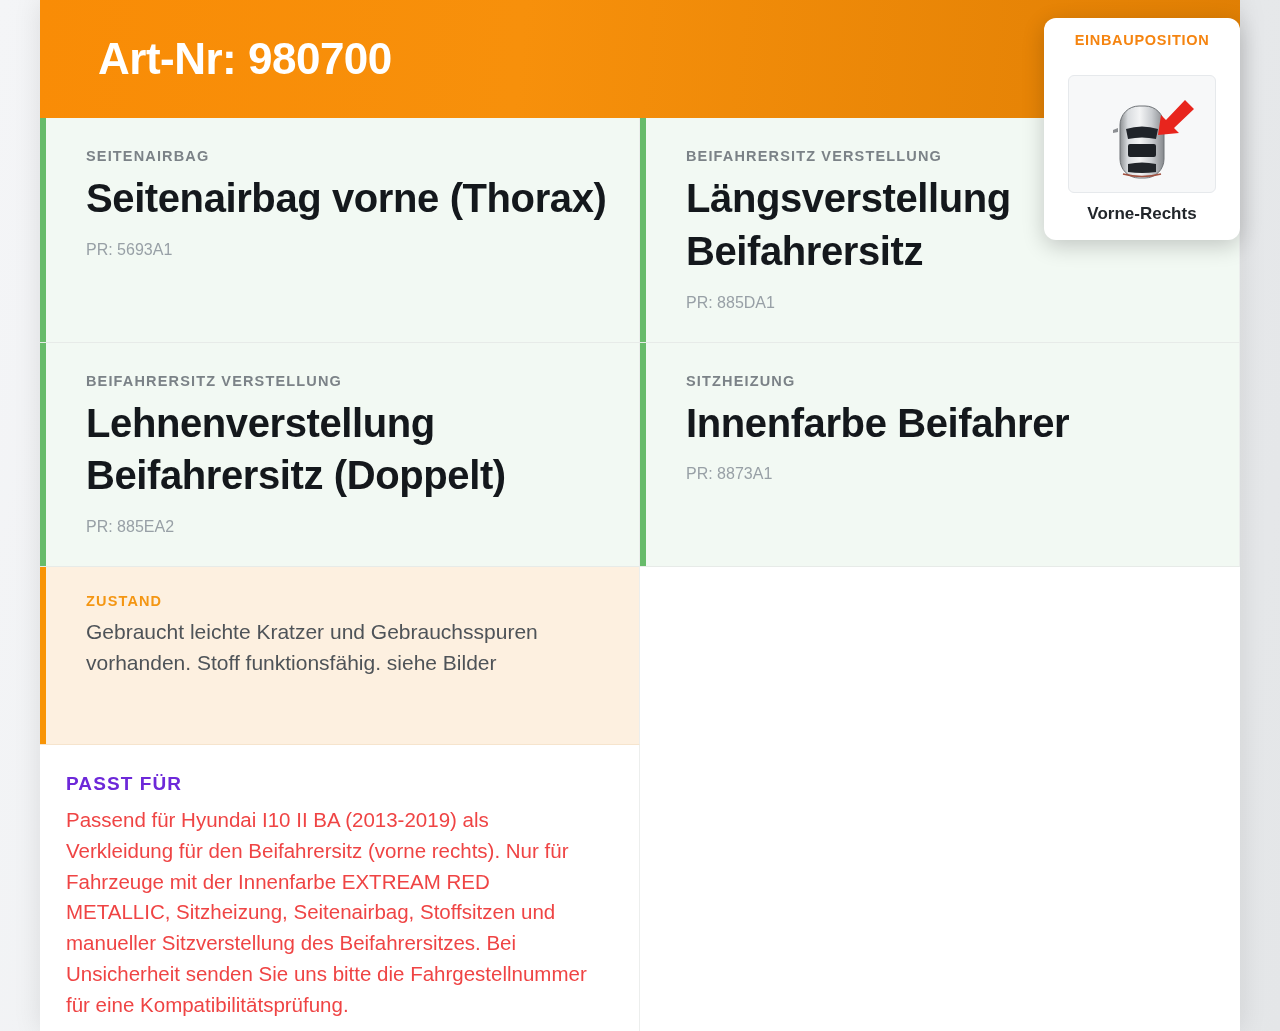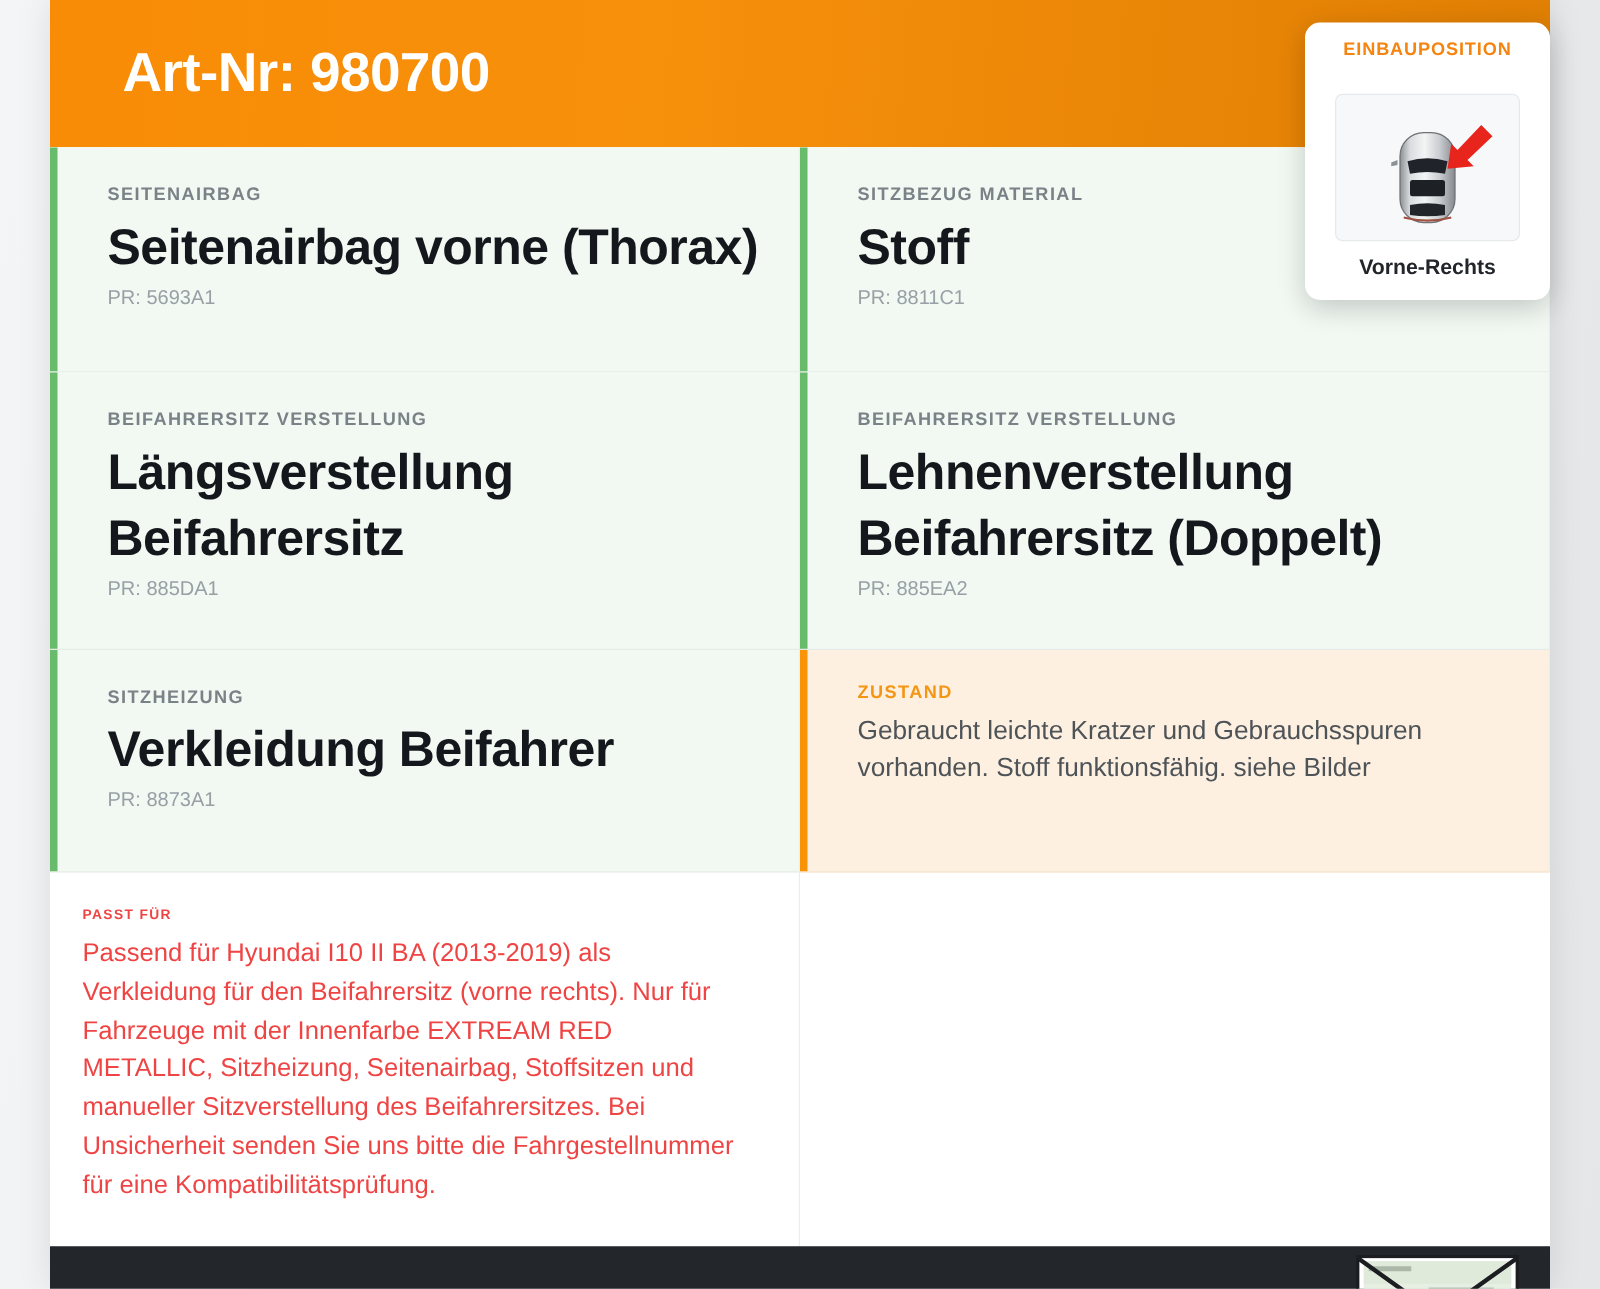--- a/index.html
+++ b/index.html
@@ -63,37 +63,37 @@
   .cell-label {
     font-size:14.5px; font-weight:bold; letter-spacing:1.15px;
     color:#7b8287; text-transform:uppercase; margin-bottom:8px;
   }
   .cell.orange .cell-label { color:#f49613; }
   .cell-value {
     font-size:40px; font-weight:bold; color:#14181c;
     line-height:1.32; letter-spacing:-.4px;
   }
   .cell-pr {
-    font-size:16px; color:#98a0a6; margin-top:5px;
+    font-size:16px; color:#98a0a6; margin-top:16px;
   }
   .cell.orange .cell-value {
     font-size:21px; font-weight:normal; color:#4e5358; line-height:1.45;
     letter-spacing:0;
   }
 
   
   .fitment {
     padding:28px 40px 34px 26px;
     border-right:1px solid #eceeed;
     width:600px;
     background:#ffffff;
   }
   .fitment-label {
-    font-size:11px; font-weight:bold; letter-spacing:1.1px;
-    color:#ef4444; text-transform:uppercase; margin-bottom:10px;
+    font-size:19px; font-weight:bold; letter-spacing:1.1px;
+    color:#6d28d9; text-transform:uppercase; margin-bottom:10px;
   }
   .fitment-text {
     font-size:20.5px; color:#ef4444; line-height:1.50;
   }
 
   .body-area { flex:1 1 auto; display:flex; flex-direction:column; background:#ffffff; }
 
   
   .footer {
     flex:0 0 88px; height:88px;
@@ -140,41 +140,36 @@
     <div class="body-area">
 
       <div class="grid">
 
         <div class="cell green r1">
           <div class="cell-label">SEITENAIRBAG</div>
           <div class="cell-value">Seitenairbag vorne (Thorax)</div>
           <div class="cell-pr">PR: 5693A1</div>
         </div>
 
-        <div class="cell green r1">
-          <div class="cell-label">SITZBEZUG MATERIAL</div>
-          <div class="cell-value">Stoff</div>
-          <div class="cell-pr">PR: 8811C1</div>
-        </div>
 
         <div class="cell green r2">
           <div class="cell-label">BEIFAHRERSITZ VERSTELLUNG</div>
           <div class="cell-value">Längsverstellung Beifahrersitz</div>
           <div class="cell-pr">PR: 885DA1</div>
         </div>
 
         <div class="cell green r2">
           <div class="cell-label">BEIFAHRERSITZ VERSTELLUNG</div>
           <div class="cell-value">Lehnenverstellung Beifahrersitz (Doppelt)</div>
           <div class="cell-pr">PR: 885EA2</div>
         </div>
 
         <div class="cell green r3-left">
           <div class="cell-label">SITZHEIZUNG</div>
-          <div class="cell-value">Verkleidung Beifahrer</div>
+          <div class="cell-value">Innenfarbe Beifahrer</div>
           <div class="cell-pr">PR: 8873A1</div>
         </div>
 
         <div class="cell orange r3-right">
           <div class="cell-label">ZUSTAND</div>
           <div class="cell-value">Gebraucht leichte Kratzer und Gebrauchsspuren vorhanden. Stoff funktionsfähig. siehe Bilder</div>
         </div>
 
       </div>
 

